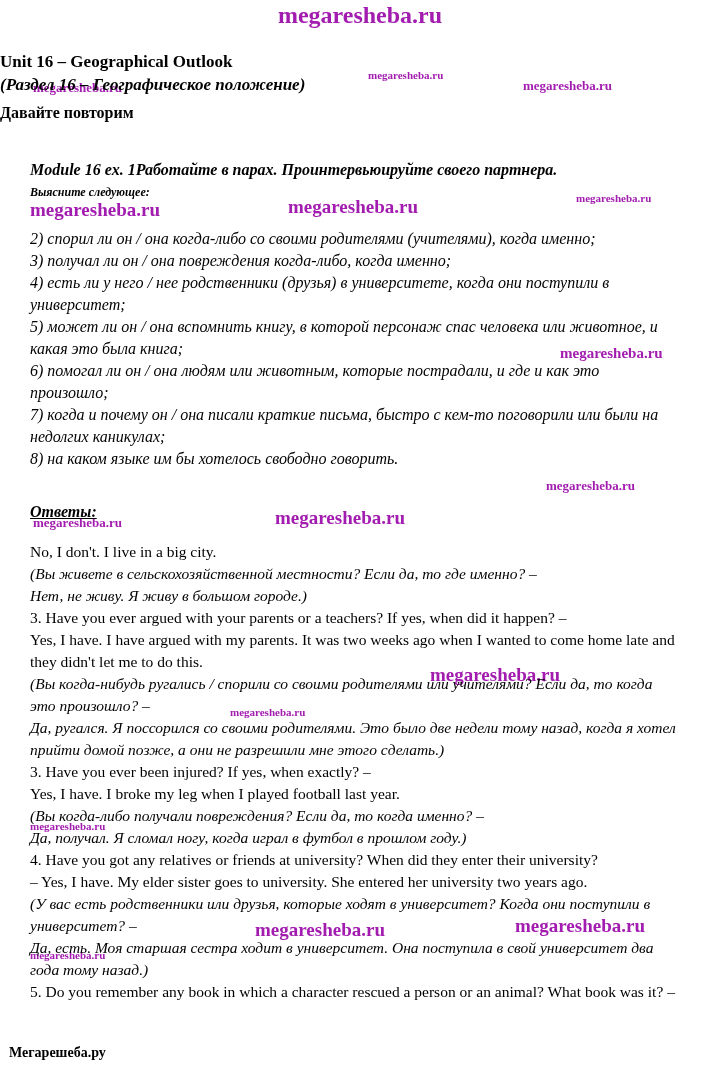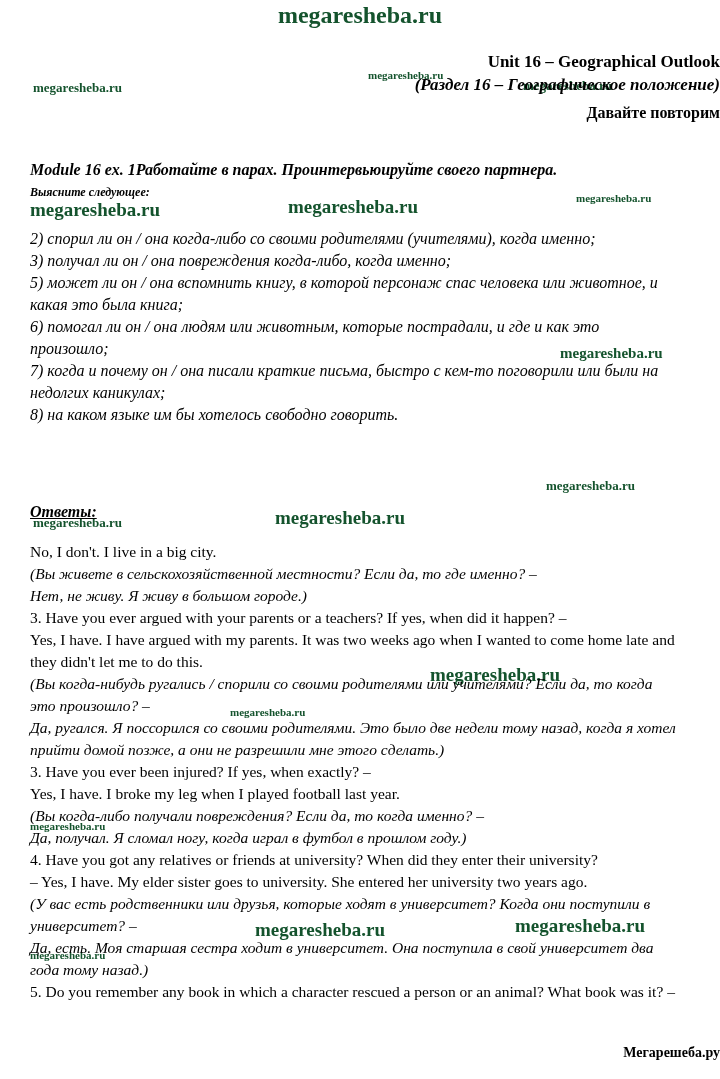--- a/index.html
+++ b/index.html
@@ -7,32 +7,32 @@
   .page {
     position:relative;
     width:720px; height:1079px;
     background:#ffffff;
     overflow:hidden;
     color:#000;
     font-family:"Liberation Serif", serif;
     font-size:16px;
   }
   .abs { position:absolute; }
-  .center { text-align:right; }
+  .center { text-align:left; }
   .b { font-weight:700; }
   .i { font-style:italic; }
   .u { text-decoration:underline; }
   p { margin:0; }
 
   
   .wm {
     position:absolute;
     font-weight:700;
     white-space:nowrap;
-    color:#14532d;
+    color:#a21caf;
     font-family:"Liberation Serif", serif;
   }
   .wm-top   { top:2px;   left:0; right:0; text-align:center; font-size:24px; }
   .wm-big   { font-size:19px; }
   .wm-med   { font-size:15px; }
   .wm-small { font-size:13px; }
   .wm-tiny  { font-size:11px; }
 
   .head-block { top:50px; left:0; right:0; line-height:23px; font-size:17px; }
   .heading-repeat { top:104px; left:0; right:0; font-size:16px; }
@@ -76,20 +76,21 @@
   <div class="abs module-row">
     <span class="b i">Module 16 ex. 1</span>
     <span class="b i">Работайте в парах. Проинтервьюируйте своего партнера.</span>
   </div>
 
   <div class="abs b i task-lead">Выясните следующее:</div>
 
   <div class="abs i items-block">
     <p>2) спорил ли он / она когда-либо со своими родителями (учителями), когда именно;</p>
     <p>3) получал ли он / она повреждения когда-либо, когда именно;</p>
+    <p>4) есть ли у него / нее родственники (друзья) в университете, когда они поступили в университет;</p>
     <p>5) может ли он / она вспомнить книгу, в которой персонаж спас человека или животное, и какая это была книга;</p>
     <p>6) помогал ли он / она людям или животным, которые пострадали, и где и как это произошло;</p>
     <p>7) когда и почему он / она писали краткие письма, быстро с кем-то поговорили или были на недолгих каникулах;</p>
     <p>8) на каком языке им бы хотелось свободно говорить.</p>
   </div>
 
   <div class="abs b i u answers-heading">Ответы:</div>
 
   <div class="abs answers-block">
     <p>No, I don't. I live in a big city.</p>

